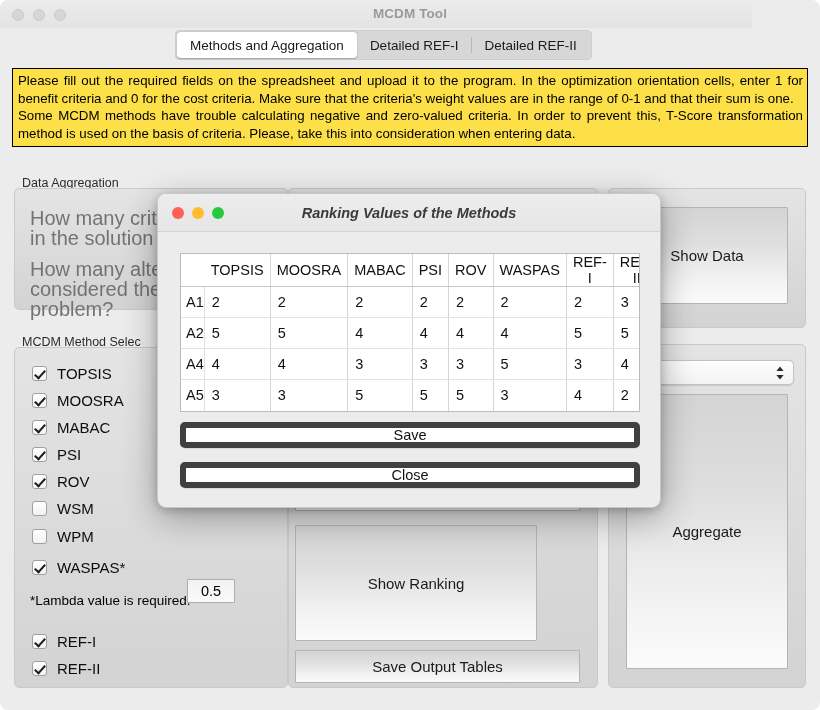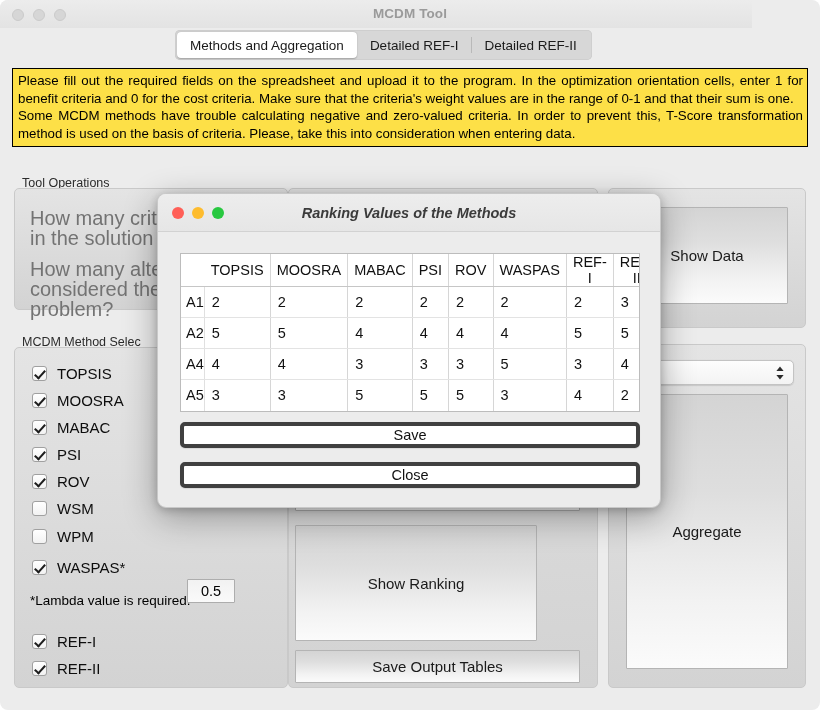--- a/index.html
+++ b/index.html
@@ -336,21 +336,21 @@
     border-right: 1px solid #e0e0e0;
     border-bottom: 1px solid #e3e3e3;
   }
 
   .modal-btn {
     position: absolute;
     left: 22px;
     width: 460px; height: 26px;
     box-sizing: border-box;
     background: #ffffff;
-    border: 4px solid #404040;
+    border: 6px solid #404040;
     border-radius: 5px;
     box-shadow: 0 0.5px 1px rgba(0,0,0,0.09);
     display: flex;
     align-items: center;
     justify-content: center;
     font-size: 14.5px;
     color: #111;
   }
   #btn-save  { top: 228px; }
   #btn-close { top: 268px; }
@@ -373,21 +373,21 @@
       <div class="tab">Detailed REF-I</div>
       <div class="tab sep">Detailed REF-II</div>
     </div>
   </div>
 
   <div id="instructions">
     <p>Please fill out the required fields on the spreadsheet and upload it to the program. In the optimization orientation cells, enter 1 for benefit criteria and 0 for the cost criteria. Make sure that the criteria's weight values are in the range of 0-1 and that their sum is one.
 Some MCDM methods have trouble calculating negative and zero-valued criteria. In order to prevent this, T-Score transformation method is used on the basis of criteria. Please, take this into consideration when entering data.</p>
   </div>
 
-  <div class="group-label" id="lbl-data-ops">Tool Operations</div>
+  <div class="group-label" id="lbl-data-ops">Data Aggregation</div>
   <div class="groupbox" id="grp-data-ops"></div>
   <div class="qtext" id="q1" style="white-space:pre-line">How many criteria
 in the solution of</div>
   <div class="qtext" id="q2" style="white-space:pre-line">How many alterna
 considered the so
 problem?</div>
 
   <div class="group-label" id="lbl-mcdm">MCDM Method Selec</div>
   <div class="groupbox" id="grp-mcdm"></div>
 

